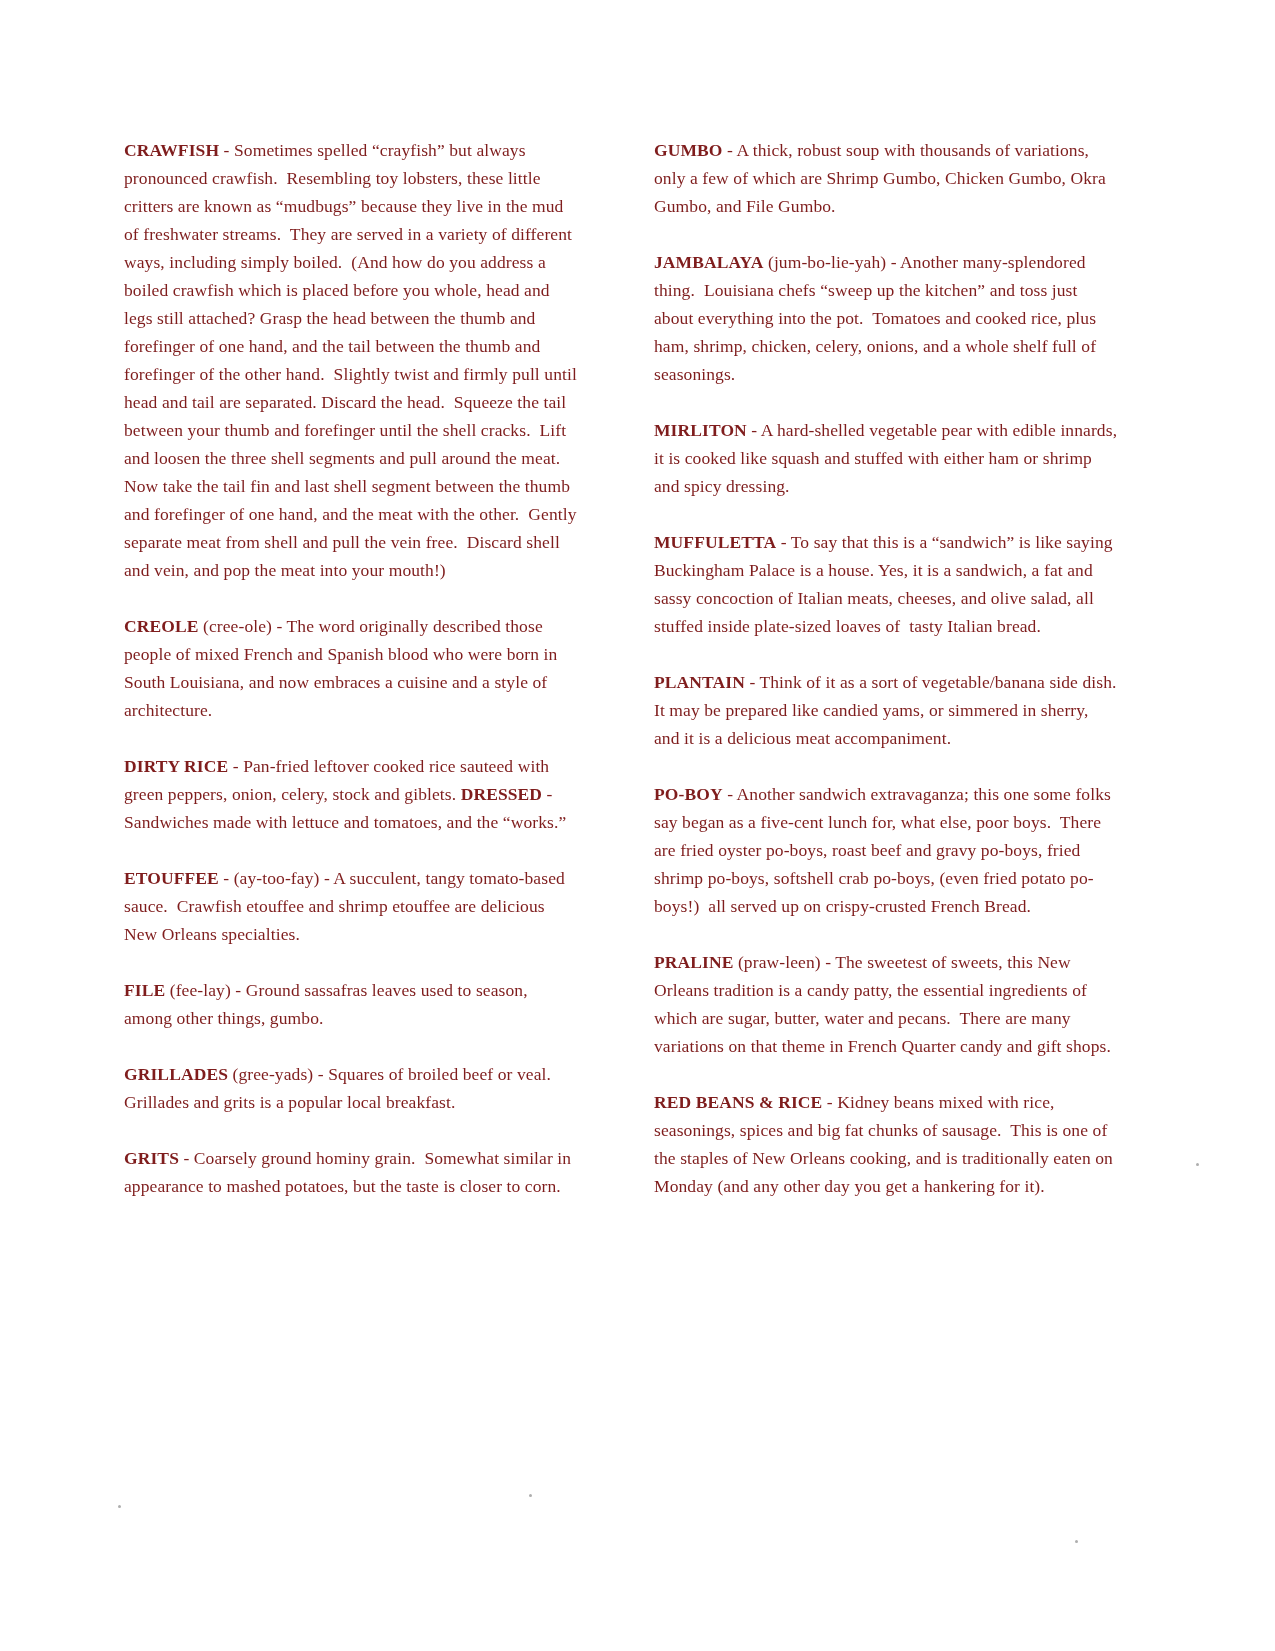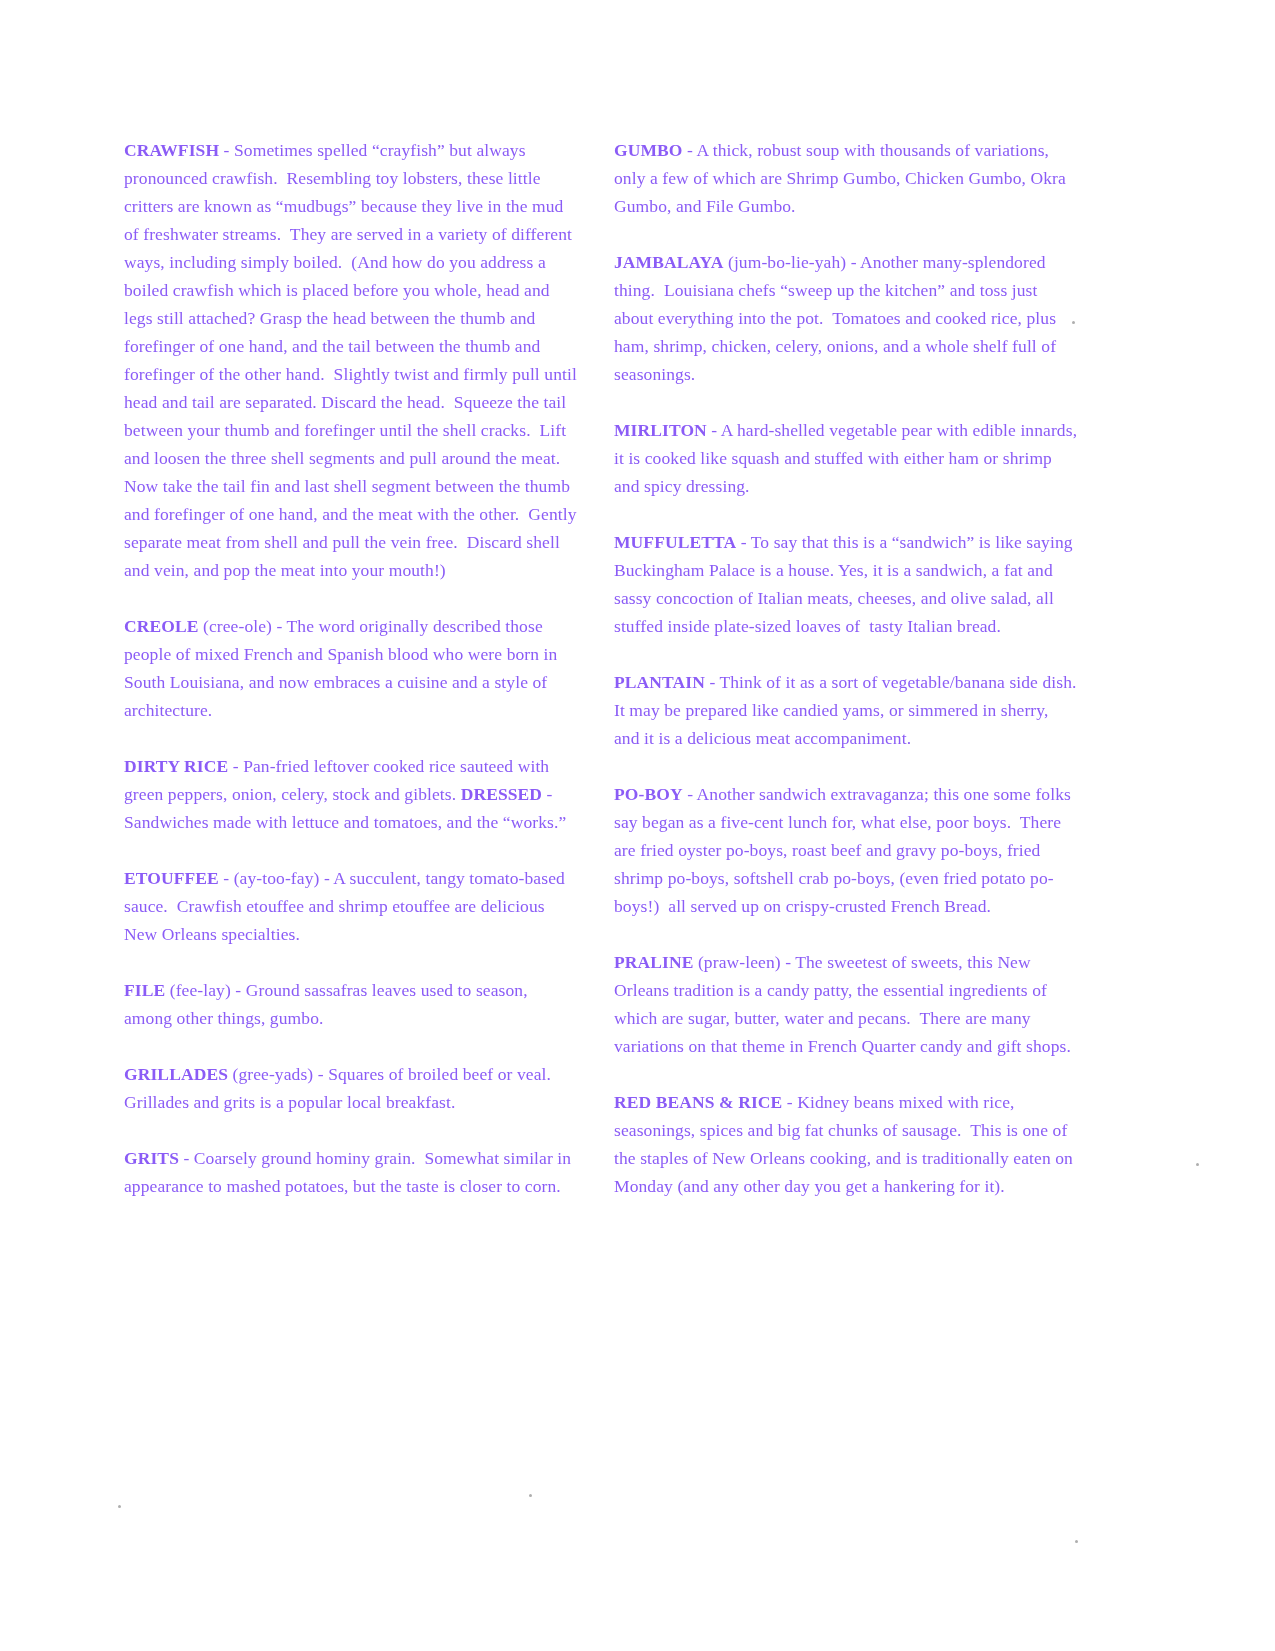--- a/index.html
+++ b/index.html
@@ -7,36 +7,36 @@
     padding: 0;
     background: #ffffff;
   }
   .page {
     position: relative;
     width: 1275px;
     height: 1651px;
     background: #ffffff;
     overflow: hidden;
     font-family: "Liberation Serif", "DejaVu Serif", serif;
-    color: #8b5cf6;
+    color: #7f1d1d;
   }
   .columns {
     display: flex;
     padding: 136px 0 0 124px;
     gap: 34px;
   }
   .col {
     font-size: 17.5px;
     line-height: 28px;
     white-space: pre-wrap;
     text-align: left;
     letter-spacing: 0.1px;
   }
   .col-left  { width: 456px; }
-  .col-right { width: 464px; }
+  .col-right { width: 464px; margin-left: 40px; }
   .entry {
     margin: 0 0 28px 0;
   }
   .term {
     font-weight: 700;
   }
   .speck {
     position: absolute;
     width: 3px;
     height: 3px;

